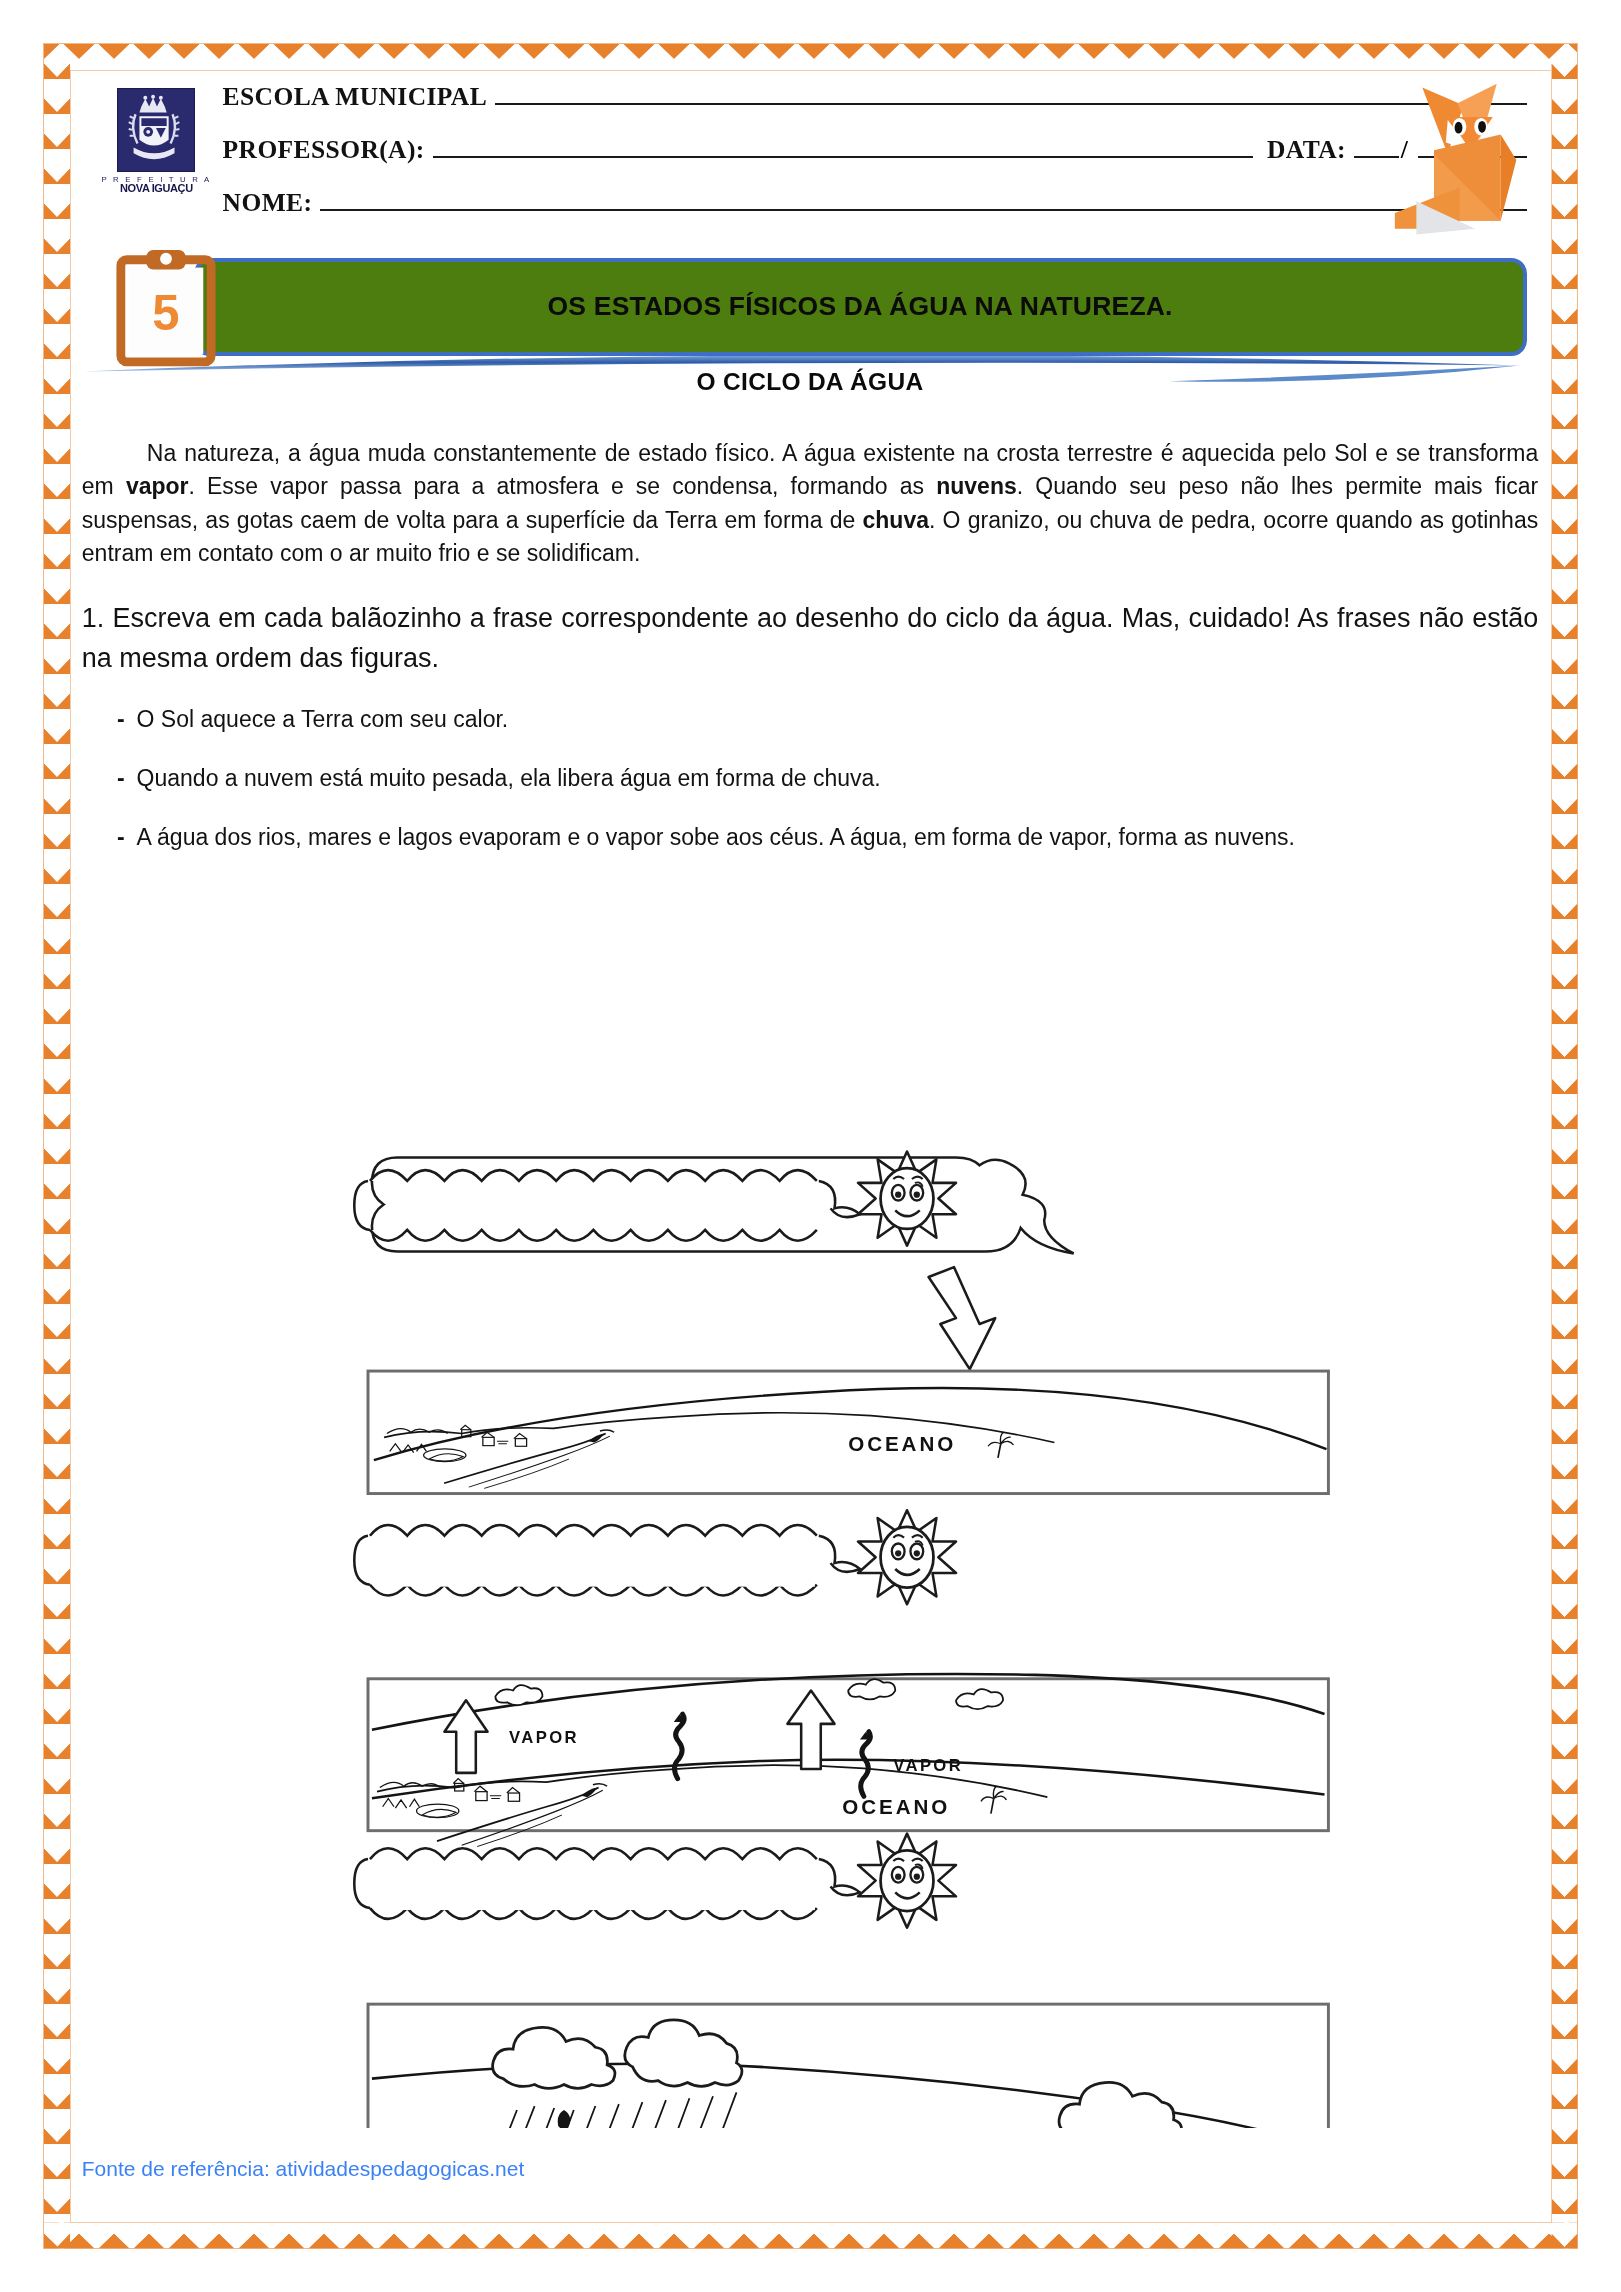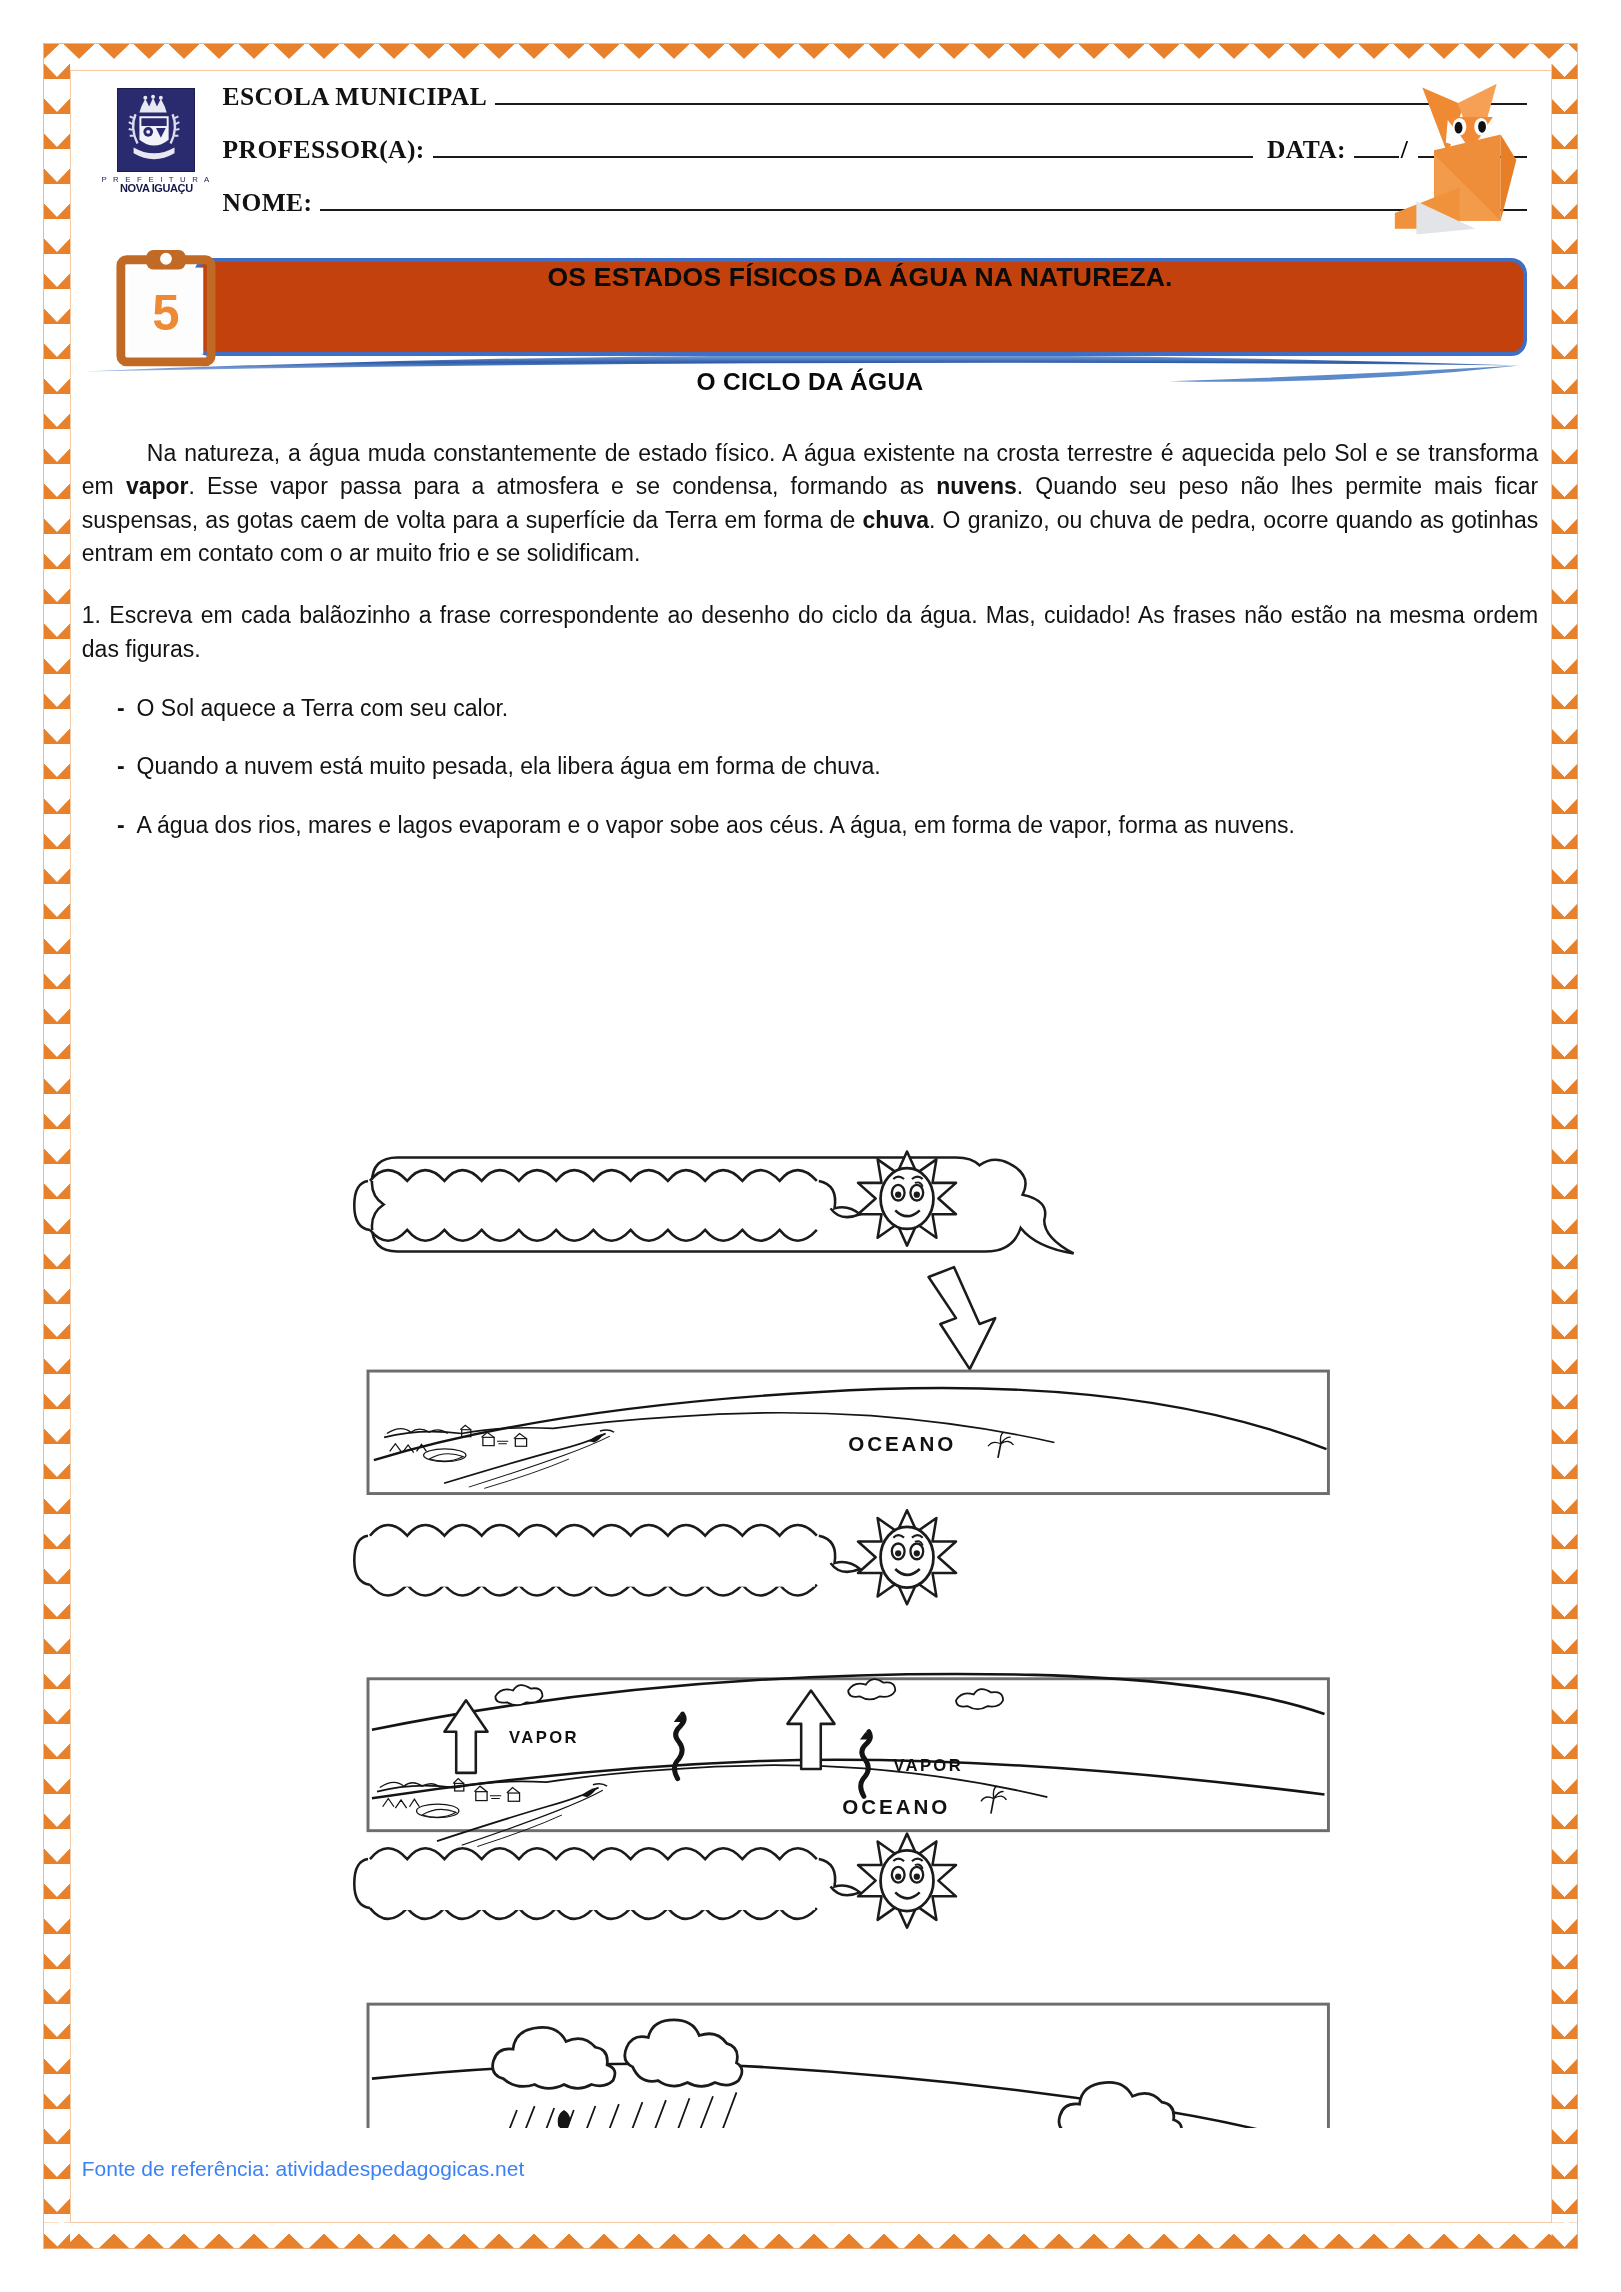--- a/index.html
+++ b/index.html
@@ -169,22 +169,23 @@
     z-index: 3;
   }
   .banner {
     position: absolute;
     left: 102px;
     top: 9.8px;
     right: 0;
     height: 90px;
     border: 4.9px solid #3f6fc4;
     border-radius: 15.7px;
-    background: #c2410c;
+    background: #4d7c0f;
     display: flex;
+    align-items: center;
     justify-content: center;
     z-index: 2;
   }
   .banner-title {
     font-size: 26.5px;
     font-weight: bold;
     color: #0b0b0b;
     letter-spacing: 0.2px;
     text-align: center;
     font-family: "Liberation Sans", sans-serif;
@@ -217,21 +218,21 @@
     font-size: 23px;
     line-height: 1.45;
     color: #131313;
     text-align: justify;
     margin: 0 0 29px 0;
     padding: 0 7.8px;
     text-indent: 65px;
   }
   .para b { font-weight: bold; }
   .question {
-    font-size: 23px;
+    font-size: 27px;
     line-height: 1.45;
     color: #131313;
     text-align: justify;
     margin: 0 0 25.5px 0;
     padding: 0 7.8px;
   }
   .bullets { padding: 0 7.8px 0 43px; }
   .bullet {
     font-size: 23px;
     line-height: 1.45;

